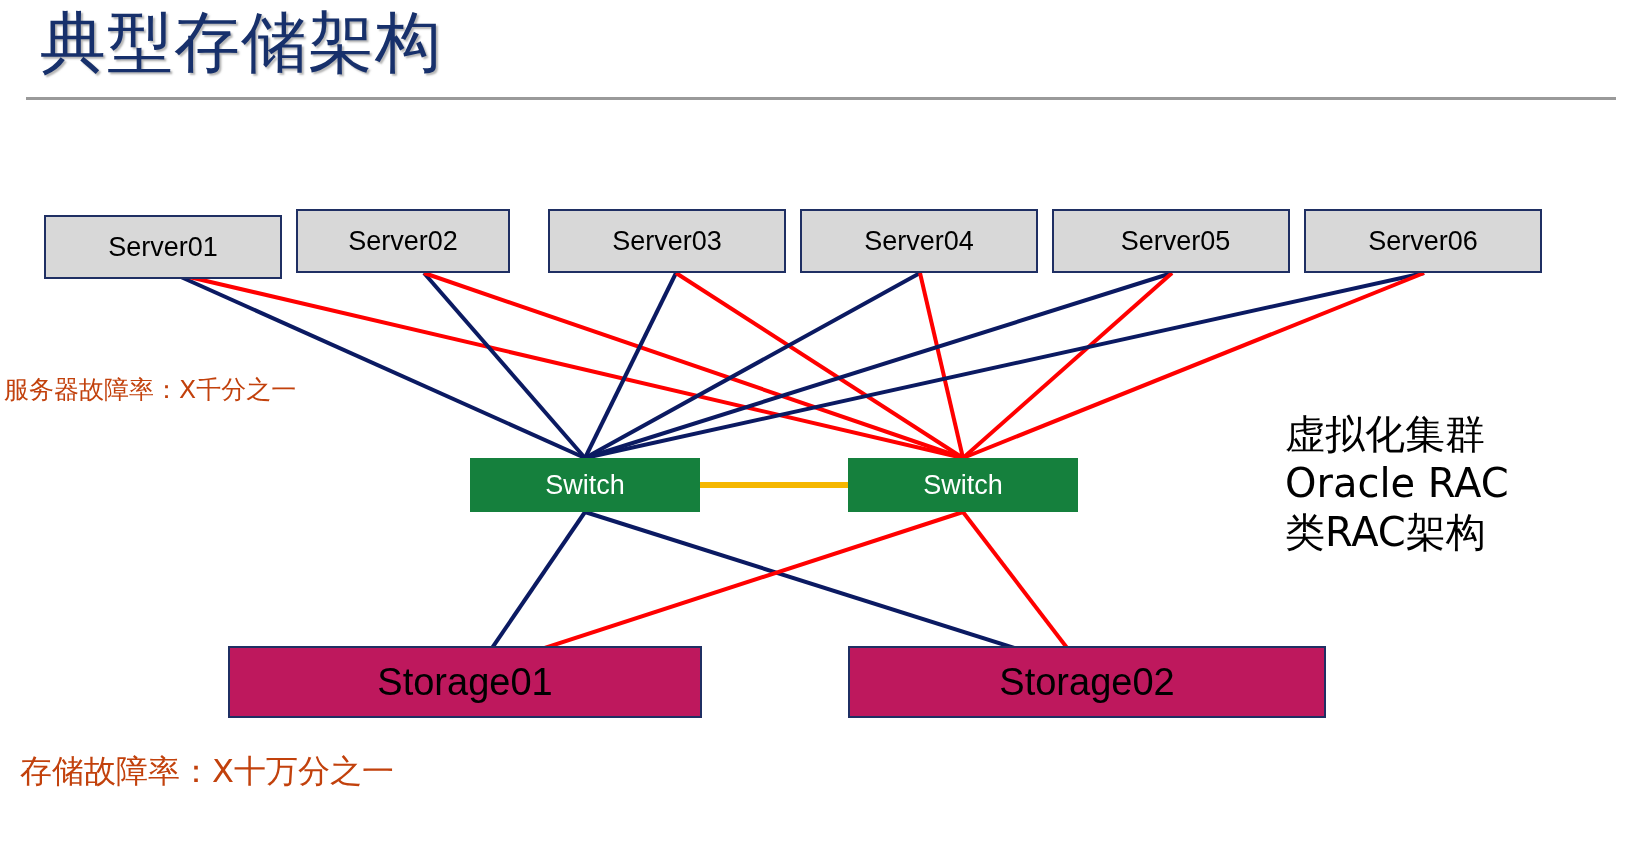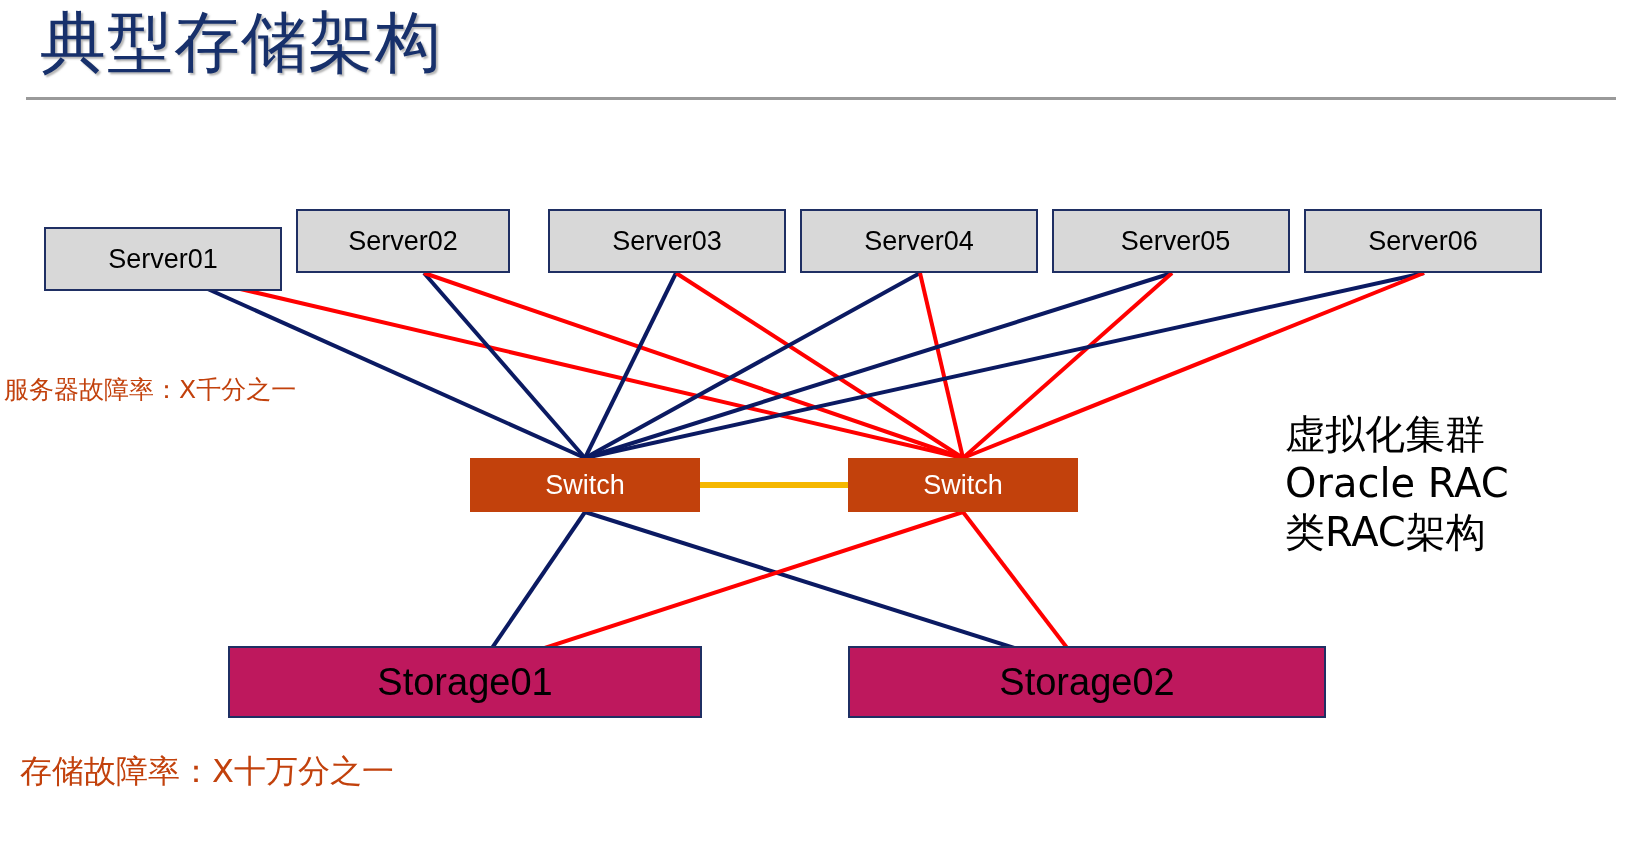--- a/index.html
+++ b/index.html
@@ -61,21 +61,21 @@
     white-space: nowrap;
   }
   .node.server {
     background: #d8d8d8;
     border: 2px solid #1f2f63;
     color: #000000;
     font-size: 27px;
     height: 64px;
   }
   .node.switch {
-    background: #c2410c;
+    background: #15803d;
     border: none;
     color: #ffffff;
     font-size: 27px;
     height: 54px;
   }
   .node.storage {
     background: #be185d;
     border: 2px solid #1f2f63;
     color: #000000;
     font-size: 38px;
@@ -134,21 +134,21 @@
         <line x1="1424" y1="273" x2="585" y2="458" stroke="#0b1a62" stroke-width="4" stroke-linecap="butt"></line>
         <line x1="1424" y1="273" x2="963" y2="458" stroke="#ff0000" stroke-width="4" stroke-linecap="butt"></line>
         <line x1="585" y1="512" x2="477" y2="670" stroke="#0b1a62" stroke-width="4" stroke-linecap="butt"></line>
         <line x1="585" y1="512" x2="1084" y2="670" stroke="#0b1a62" stroke-width="4" stroke-linecap="butt"></line>
         <line x1="963" y1="512" x2="477" y2="670" stroke="#ff0000" stroke-width="4" stroke-linecap="butt"></line>
         <line x1="963" y1="512" x2="1084" y2="670" stroke="#ff0000" stroke-width="4" stroke-linecap="butt"></line>
         <line x1="700" y1="485" x2="848" y2="485" stroke="#f5b700" stroke-width="6" stroke-linecap="butt"></line>
       </g>
   </svg>
 
-  <div class="node server" style="left: 44px; top: 227px; width: 238px; height: 64px;">
+  <div class="node server" style="left: 44px; top: 215px; width: 238px; height: 64px;">
     <span>Server01</span>
   </div>
   <div class="node server" style="left: 296px; top: 209px; width: 214px; height: 64px;">
     <span>Server02</span>
   </div>
   <div class="node server" style="left: 548px; top: 209px; width: 238px; height: 64px;">
     <span>Server03</span>
   </div>
   <div class="node server" style="left: 800px; top: 209px; width: 238px; height: 64px; justify-content: center;">
     <span>Server04</span>

